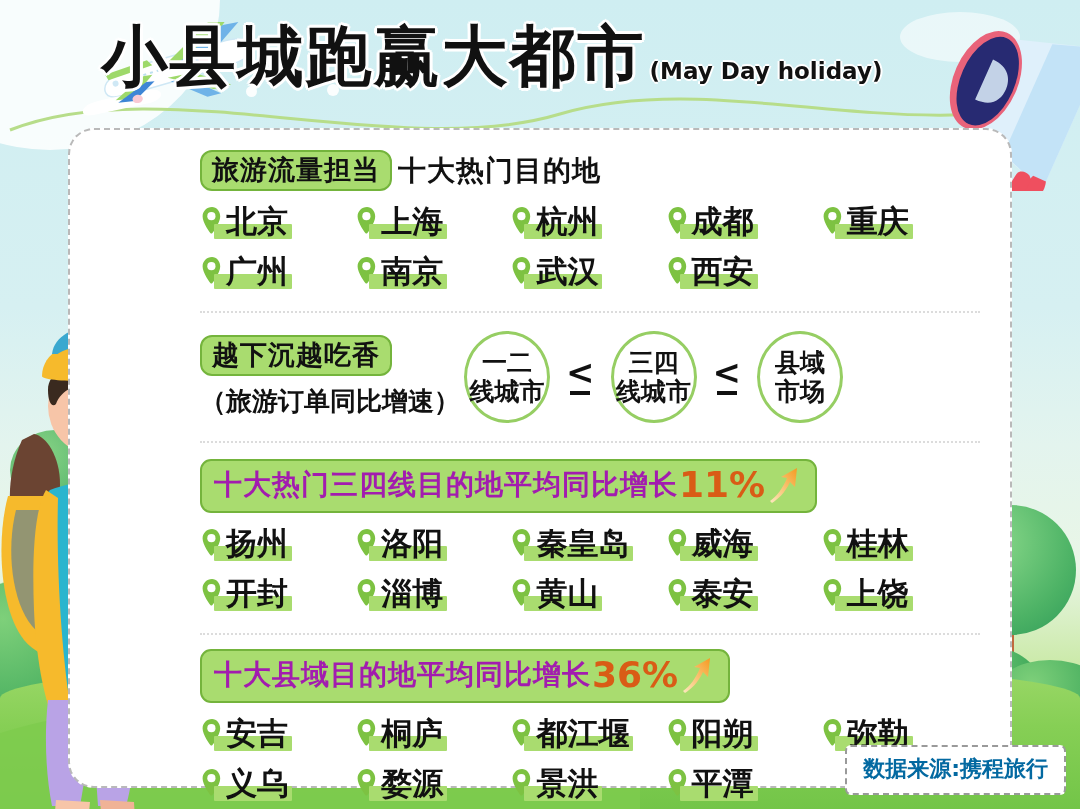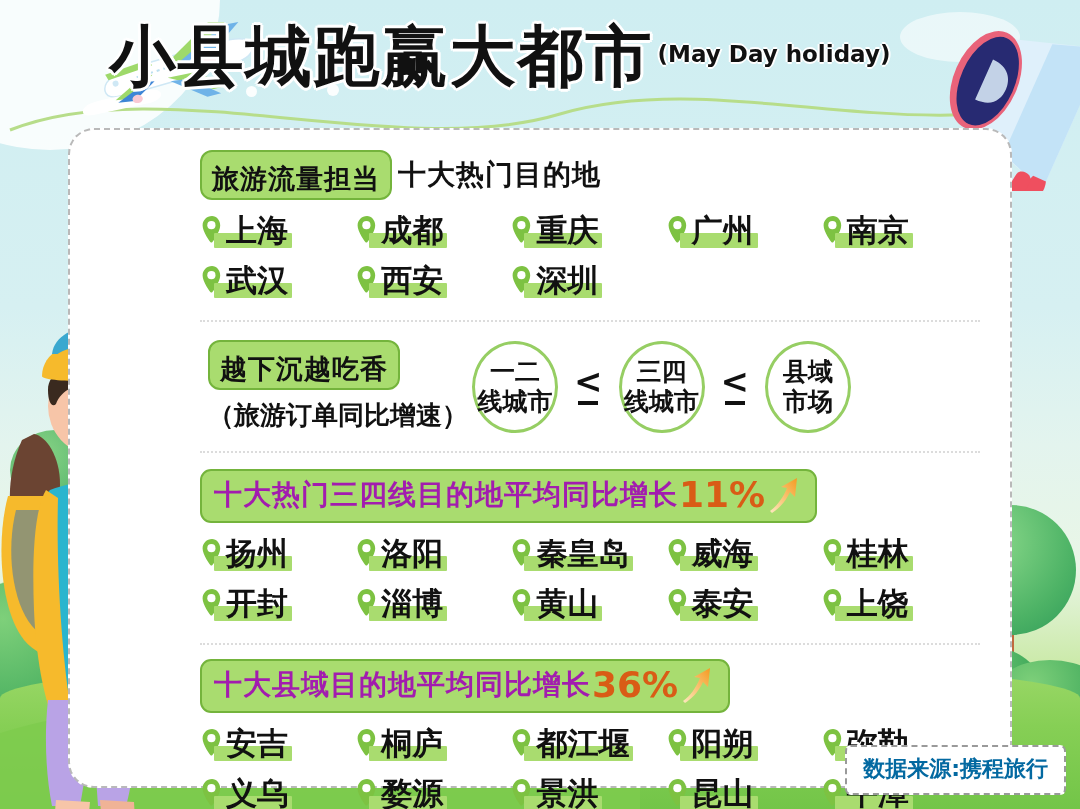--- a/index.html
+++ b/index.html
@@ -52,22 +52,22 @@
   .megaphone { position: absolute; right: -6px; top: 6px; width: 170px; height: 185px; }
 
   
   .person { position: absolute; left: -6px; top: 140px; width: 235px; height: 669px; }
 
   
   .swoosh { position: absolute; left: 0; top: 52px; width: 1080px; height: 120px; pointer-events: none; }
 
   
   .title-wrap {
-    position: absolute; left: 16px; top: 24px; width: 968px;
-    display: flex; align-items: center; justify-content: center;
+    position: absolute; left: 8px; top: 24px; width: 968px;
+    display: flex; align-items: flex-end; justify-content: center;
     z-index: 8;
   }
   .title {
     font-family: "DejaVu Sans", "Liberation Sans", sans-serif;
     font-size: 66px; font-weight: 900; color: #111;
     letter-spacing: 2px; line-height: 1;
     text-shadow: 3px 0 0 #fff, -3px 0 0 #fff, 0 3px 0 #fff, 0 -3px 0 #fff,
                  2px 2px 0 #fff, -2px 2px 0 #fff, 2px -2px 0 #fff, -2px -2px 0 #fff;
   }
   .title-sub {
@@ -90,21 +90,21 @@
   }
 
   
   .section { position: relative; }
   .sec-head { display: flex; align-items: center; }
   .badge {
     display: inline-block;
     background: #a9dc6f;
     border: 2px solid #74b43c;
     border-radius: 12px;
-    padding: 13px 10px 6px 10px;
+    padding: 4px 10px 6px 10px;
     font-family: "DejaVu Sans", "Liberation Sans", sans-serif;
     font-size: 27px; font-weight: 900; color: #111; line-height: 1;
     letter-spacing: 1px; white-space: nowrap;
   }
   .head-text {
     font-family: "DejaVu Sans", "Liberation Sans", sans-serif;
     font-size: 28px; font-weight: 900; color: #111; margin-left: 6px; letter-spacing: 1px;
     white-space: nowrap;
   }
   .badge-wide {
@@ -138,21 +138,21 @@
     font-size: 31px; font-weight: 900; color: #111; letter-spacing: 0px;
     line-height: 1; white-space: nowrap; z-index: 2;
   }
   .city-hl {
     position: absolute; left: 2px; bottom: 4px; height: 15px;
     background: #a9dc6f; z-index: 1; border-radius: 1px;
   }
 
   
   .tier-row { display: flex; align-items: center; margin-top: 2px; }
-  .tier-left { width: 250px; flex: 0 0 250px; margin-left: 8px; }
+  .tier-left { width: 250px; flex: 0 0 250px; }
   .tier-sub {
     font-family: "DejaVu Sans", "Liberation Sans", sans-serif;
     font-size: 26px; font-weight: 900; color: #111; margin-top: 8px; letter-spacing: 0;
     white-space: nowrap;
   }
   .tiers { display: flex; align-items: center; gap: 4px; margin-left: 14px; }
   .tier-circle {
     width: 86px; height: 92px; border: 3px solid #96ce63; border-radius: 50%;
     display: flex; flex-direction: column; align-items: center; justify-content: center;
     background: #fff;
@@ -292,28 +292,44 @@
         <div class="sec-head">
           <span class="badge">旅游流量担当</span>
           <span class="head-text">十大热门目的地</span>
         </div>
         <div class="city-grid">
           <div class="city">
               <svg class="pin" viewBox="0 0 24 30">
                 <path d="M12 1C6.8 1 2.6 5.2 2.6 10.4c0 6.6 7.6 16.3 8 16.8.4.5 1.2.5 1.6 0 .4-.5 8-10.2 8-16.8C20.2 5.2 16.5 1 12 1z" fill="#7dc242"></path>
                 <circle cx="11.4" cy="10.2" r="4.1" fill="#fff"></circle>
               </svg>
+              <span class="city-name">北京</span>
+              <span class="city-hl" style="left: 14px; width: 78px;"></span>
+            </div>
+          <div class="city">
+              <svg class="pin" viewBox="0 0 24 30">
+                <path d="M12 1C6.8 1 2.6 5.2 2.6 10.4c0 6.6 7.6 16.3 8 16.8.4.5 1.2.5 1.6 0 .4-.5 8-10.2 8-16.8C20.2 5.2 16.5 1 12 1z" fill="#7dc242"></path>
+                <circle cx="11.4" cy="10.2" r="4.1" fill="#fff"></circle>
+              </svg>
               <span class="city-name">上海</span>
               <span class="city-hl" style="left: 14px; width: 78px;"></span>
             </div>
           <div class="city">
               <svg class="pin" viewBox="0 0 24 30">
                 <path d="M12 1C6.8 1 2.6 5.2 2.6 10.4c0 6.6 7.6 16.3 8 16.8.4.5 1.2.5 1.6 0 .4-.5 8-10.2 8-16.8C20.2 5.2 16.5 1 12 1z" fill="#7dc242"></path>
                 <circle cx="11.4" cy="10.2" r="4.1" fill="#fff"></circle>
               </svg>
+              <span class="city-name">杭州</span>
+              <span class="city-hl" style="left: 14px; width: 78px;"></span>
+            </div>
+          <div class="city">
+              <svg class="pin" viewBox="0 0 24 30">
+                <path d="M12 1C6.8 1 2.6 5.2 2.6 10.4c0 6.6 7.6 16.3 8 16.8.4.5 1.2.5 1.6 0 .4-.5 8-10.2 8-16.8C20.2 5.2 16.5 1 12 1z" fill="#7dc242"></path>
+                <circle cx="11.4" cy="10.2" r="4.1" fill="#fff"></circle>
+              </svg>
               <span class="city-name">成都</span>
               <span class="city-hl" style="left: 14px; width: 78px;"></span>
             </div>
           <div class="city">
               <svg class="pin" viewBox="0 0 24 30">
                 <path d="M12 1C6.8 1 2.6 5.2 2.6 10.4c0 6.6 7.6 16.3 8 16.8.4.5 1.2.5 1.6 0 .4-.5 8-10.2 8-16.8C20.2 5.2 16.5 1 12 1z" fill="#7dc242"></path>
                 <circle cx="11.4" cy="10.2" r="4.1" fill="#fff"></circle>
               </svg>
               <span class="city-name">重庆</span>
               <span class="city-hl" style="left: 14px; width: 78px;"></span>
@@ -341,28 +357,20 @@
               </svg>
               <span class="city-name">武汉</span>
               <span class="city-hl" style="left: 14px; width: 78px;"></span>
             </div>
           <div class="city">
               <svg class="pin" viewBox="0 0 24 30">
                 <path d="M12 1C6.8 1 2.6 5.2 2.6 10.4c0 6.6 7.6 16.3 8 16.8.4.5 1.2.5 1.6 0 .4-.5 8-10.2 8-16.8C20.2 5.2 16.5 1 12 1z" fill="#7dc242"></path>
                 <circle cx="11.4" cy="10.2" r="4.1" fill="#fff"></circle>
               </svg>
               <span class="city-name">西安</span>
-              <span class="city-hl" style="left: 14px; width: 78px;"></span>
-            </div>
-          <div class="city">
-              <svg class="pin" viewBox="0 0 24 30">
-                <path d="M12 1C6.8 1 2.6 5.2 2.6 10.4c0 6.6 7.6 16.3 8 16.8.4.5 1.2.5 1.6 0 .4-.5 8-10.2 8-16.8C20.2 5.2 16.5 1 12 1z" fill="#7dc242"></path>
-                <circle cx="11.4" cy="10.2" r="4.1" fill="#fff"></circle>
-              </svg>
-              <span class="city-name">深圳</span>
               <span class="city-hl" style="left: 14px; width: 78px;"></span>
             </div>
         </div>
       </div>
 
       <div class="divider" style="margin-top:18px;"></div>
 
       <div class="section" style="padding-top:16px;">
         <div class="tier-row">
           <div class="tier-left">
@@ -573,28 +581,20 @@
                 <circle cx="11.4" cy="10.2" r="4.1" fill="#fff"></circle>
               </svg>
               <span class="city-name">景洪</span>
               <span class="city-hl" style="left: 14px; width: 78px;"></span>
             </div>
           <div class="city">
               <svg class="pin" viewBox="0 0 24 30">
                 <path d="M12 1C6.8 1 2.6 5.2 2.6 10.4c0 6.6 7.6 16.3 8 16.8.4.5 1.2.5 1.6 0 .4-.5 8-10.2 8-16.8C20.2 5.2 16.5 1 12 1z" fill="#7dc242"></path>
                 <circle cx="11.4" cy="10.2" r="4.1" fill="#fff"></circle>
               </svg>
-              <span class="city-name">昆山</span>
-              <span class="city-hl" style="left: 14px; width: 78px;"></span>
-            </div>
-          <div class="city">
-              <svg class="pin" viewBox="0 0 24 30">
-                <path d="M12 1C6.8 1 2.6 5.2 2.6 10.4c0 6.6 7.6 16.3 8 16.8.4.5 1.2.5 1.6 0 .4-.5 8-10.2 8-16.8C20.2 5.2 16.5 1 12 1z" fill="#7dc242"></path>
-                <circle cx="11.4" cy="10.2" r="4.1" fill="#fff"></circle>
-              </svg>
               <span class="city-name">平潭</span>
               <span class="city-hl" style="left: 14px; width: 78px;"></span>
             </div>
         </div>
       </div>
 
     </div>
   </div>
 
   <div class="title-wrap">

